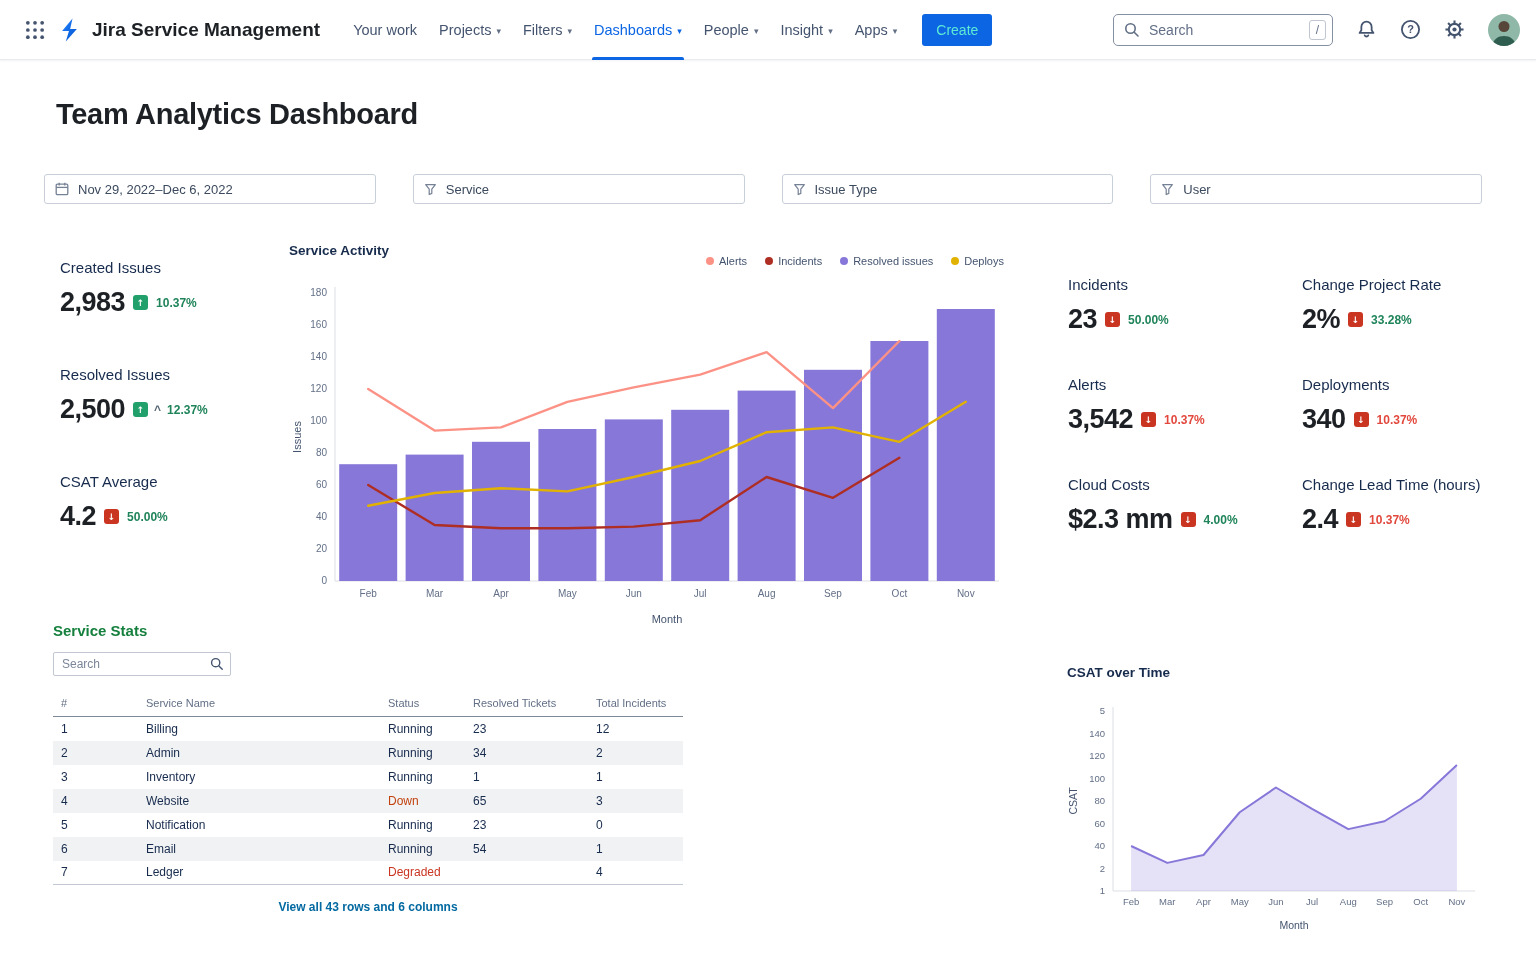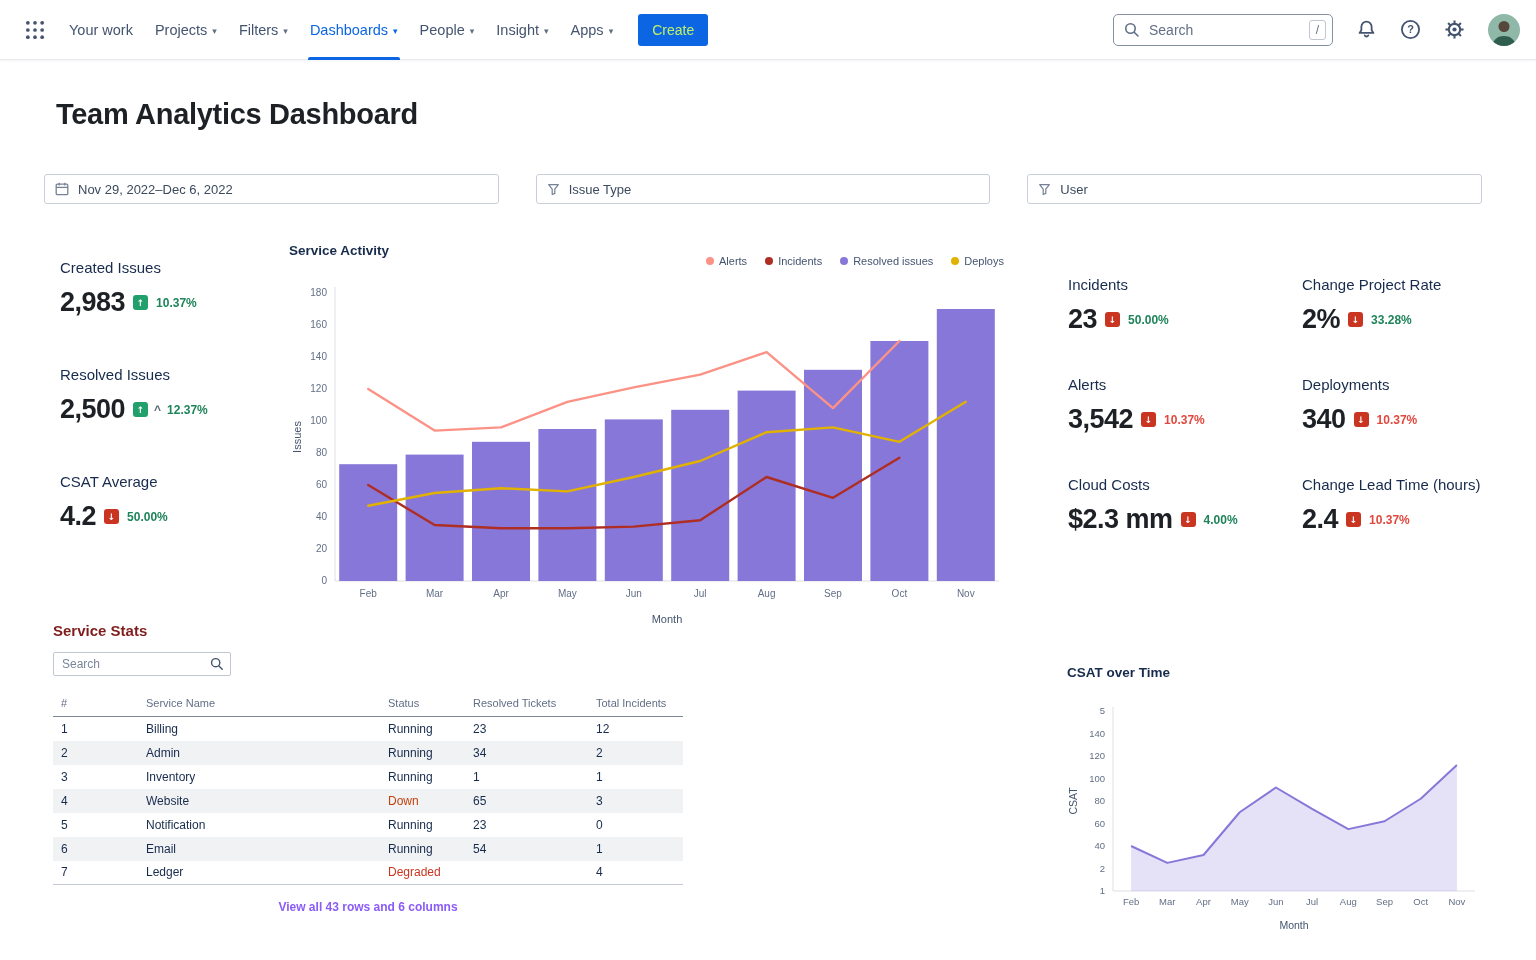--- a/index.html
+++ b/index.html
@@ -12,21 +12,21 @@
   .appswitcher{background:none;border:none;padding:4px;margin-right:8px;cursor:pointer;display:flex}
   .brand{display:flex;align-items:center;gap:8px;margin-right:22px;cursor:pointer}
   .brand-text{font-size:19px;font-weight:700;color:#1D2125;white-space:nowrap}
   .primary-nav{display:flex;align-items:stretch;height:60px}
   .nav-item{position:relative;display:flex;align-items:center;gap:5px;padding:0 11px;font-size:14.5px;
     font-weight:500;color:#44546F;cursor:pointer;white-space:nowrap}
   .nav-item .caret{font-size:9px;color:#626F86;margin-top:2px;font-family:"DejaVu Sans",sans-serif}
   .nav-item.active{color:#0C66E4}
   .nav-item.active .caret{color:#0C66E4}
   .nav-item.active::after{content:"";position:absolute;left:9px;right:9px;bottom:0;height:3px;background:#0C66E4;border-radius:2px 2px 0 0}
-  .create-btn{margin-left:14px;height:32px;padding:0 14px;background:#0C66E4;color:#bef264;border:none;border-radius:3px;
+  .create-btn{margin-left:14px;height:32px;padding:0 14px;background:#0C66E4;color:#5eead4;border:none;border-radius:3px;
     font-size:14px;font-weight:500;font-family:inherit;cursor:pointer}
   .nav-right{margin-left:auto;display:flex;align-items:center;gap:23px}
   .search-box{display:flex;align-items:center;gap:7px;width:220px;height:32px;border:1px solid #8590A2;border-radius:5px;
     padding:0 6px 0 10px;background:#fff}
   .search-box input{border:none;outline:none;flex:1;min-width:0;font-size:14px;font-family:inherit;color:#172B4D}
   .search-box input::placeholder{color:#626F86}
   .slash-key{border:1px solid #C1C7D0;border-radius:3px;font-size:12px;color:#626F86;padding:1px 6px;line-height:16px}
   .icon-btn{background:none;border:none;padding:0;cursor:pointer;display:flex}
   .avatar{width:32px;height:32px;border-radius:50%;overflow:hidden;cursor:pointer;flex:none}
 
@@ -59,49 +59,63 @@
   .chart-title{font-size:13.5px;font-weight:700;color:#172B4D}
   .legend{position:absolute;right:0;top:14px;display:flex;gap:18px}
   .legend-item{display:flex;align-items:center;gap:5px;font-size:11px;color:#44546F;cursor:pointer}
   .dot{width:8px;height:8px;border-radius:50%;flex:none}
   .chart-mount{margin-top:6px}
   .chart-csat{position:absolute;left:1067px;top:663px;width:415px}
   .chart-csat .chart-mount{margin-top:16px}
 
   
   .service-stats{position:absolute;left:53px;top:622px;width:630px}
-  .service-stats h2{font-size:15px;font-weight:700;margin:0 0 13px;color:#7f1d1d}
+  .service-stats h2{font-size:15px;font-weight:700;margin:0 0 13px;color:#15803d}
   .mini-search{width:178px;height:24px;border:1px solid #C1C7D0;border-radius:2px;display:flex;align-items:center;background:#fff}
   .mini-search input{flex:1;min-width:0;border:none;outline:none;font-size:12px;padding:0 8px;font-family:inherit;color:#172B4D}
   .mini-search input::placeholder{color:#7A8699}
   .mini-search .mag{margin-right:6px;display:flex;cursor:pointer}
   .service-stats table{width:100%;border-collapse:collapse;margin-top:21px;table-layout:fixed}
   .service-stats th{font-size:11px;font-weight:400;color:#626F86;text-align:left;padding:0 8px 7px;border-bottom:1px solid #7D8998}
   .service-stats td{font-size:12px;color:#172B4D;padding:4px 8px;height:24px;white-space:nowrap;overflow:hidden}
   .service-stats tbody tr:nth-child(even){background:#F1F2F4}
   .service-stats tbody tr:last-child td{border-bottom:1px solid #C3C9D2}
-  .view-all{display:block;margin-top:15px;text-align:center;font-size:12px;font-weight:600;color:#8b5cf6;text-decoration:none;cursor:pointer}
+  .view-all{display:block;margin-top:15px;text-align:center;font-size:12px;font-weight:600;color:#0369a1;text-decoration:none;cursor:pointer}
 </style>
 </head>
 <body>
 
 <header class="navbar">
   <button class="appswitcher">
     <svg viewBox="0 0 20 20" width="22" height="22" fill="#44546E">
       <circle cx="3.5" cy="3.5" r="1.7"></circle>
         <circle cx="10" cy="3.5" r="1.7"></circle>
         <circle cx="16.5" cy="3.5" r="1.7"></circle>
       <circle cx="3.5" cy="10" r="1.7"></circle>
         <circle cx="10" cy="10" r="1.7"></circle>
         <circle cx="16.5" cy="10" r="1.7"></circle>
       <circle cx="3.5" cy="16.5" r="1.7"></circle>
         <circle cx="10" cy="16.5" r="1.7"></circle>
         <circle cx="16.5" cy="16.5" r="1.7"></circle>
     </svg>
   </button>
+  <div class="brand">
+    <span style="display:flex">
+      <svg viewBox="0 0 24 24" width="26" height="26">
+        <defs>
+            <linearGradient id="jg" x1="0" y1="0" x2="1" y2="1">
+          <stop offset="0" stop-color="#2684FF"></stop>
+              <stop offset="1" stop-color="#0052CC"></stop>
+        </linearGradient>
+          </defs>
+        <path d="M13.4 1.3 3.8 13h6.3l-2.9 9.7L17.4 11h-6.2z" fill="url(#jg)"></path>
+      </svg>
+    </span>
+    <span class="brand-text">Jira Service Management</span>
+  </div>
   <nav class="primary-nav">
       <div class="nav-item">
         <span>Your work</span>
       </div>
       <div class="nav-item">
         <span>Projects</span>
         <span class="caret">▾</span>
       </div>
       <div class="nav-item">
         <span>Filters</span>
@@ -180,20 +194,28 @@
     <div class="filter-box">
       <span style="display: flex;">
         <svg viewBox="0 0 14 14" width="14" height="14">
           <rect x="1.2" y="2.2" width="11.6" height="10.4" rx="1.2" fill="none" stroke="#758195" stroke-width="1.3"></rect>
           <line x1="4.2" y1="0.8" x2="4.2" y2="3.6" stroke="#758195" stroke-width="1.3"></line>
           <line x1="9.8" y1="0.8" x2="9.8" y2="3.6" stroke="#758195" stroke-width="1.3"></line>
           <line x1="1.2" y1="5.4" x2="12.8" y2="5.4" stroke="#758195" stroke-width="1.3"></line>
         </svg>
       </span>
       <span class="flabel">Nov 29, 2022–Dec 6, 2022</span>
+    </div>
+    <div class="filter-box">
+      <span style="display: flex;">
+        <svg viewBox="0 0 14 14" width="13" height="13">
+          <path d="M1.8 1.8h10.4L8.4 6.6v4.6l-2.8 1.2V6.6z" fill="none" stroke="#758195" stroke-width="1.3" stroke-linejoin="round"></path>
+        </svg>
+      </span>
+      <span class="flabel">Service</span>
     </div>
     <div class="filter-box">
       <span style="display: flex;">
         <svg viewBox="0 0 14 14" width="13" height="13">
           <path d="M1.8 1.8h10.4L8.4 6.6v4.6l-2.8 1.2V6.6z" fill="none" stroke="#758195" stroke-width="1.3" stroke-linejoin="round"></path>
         </svg>
       </span>
       <span class="flabel">Issue Type</span>
     </div>
     <div class="filter-box">

